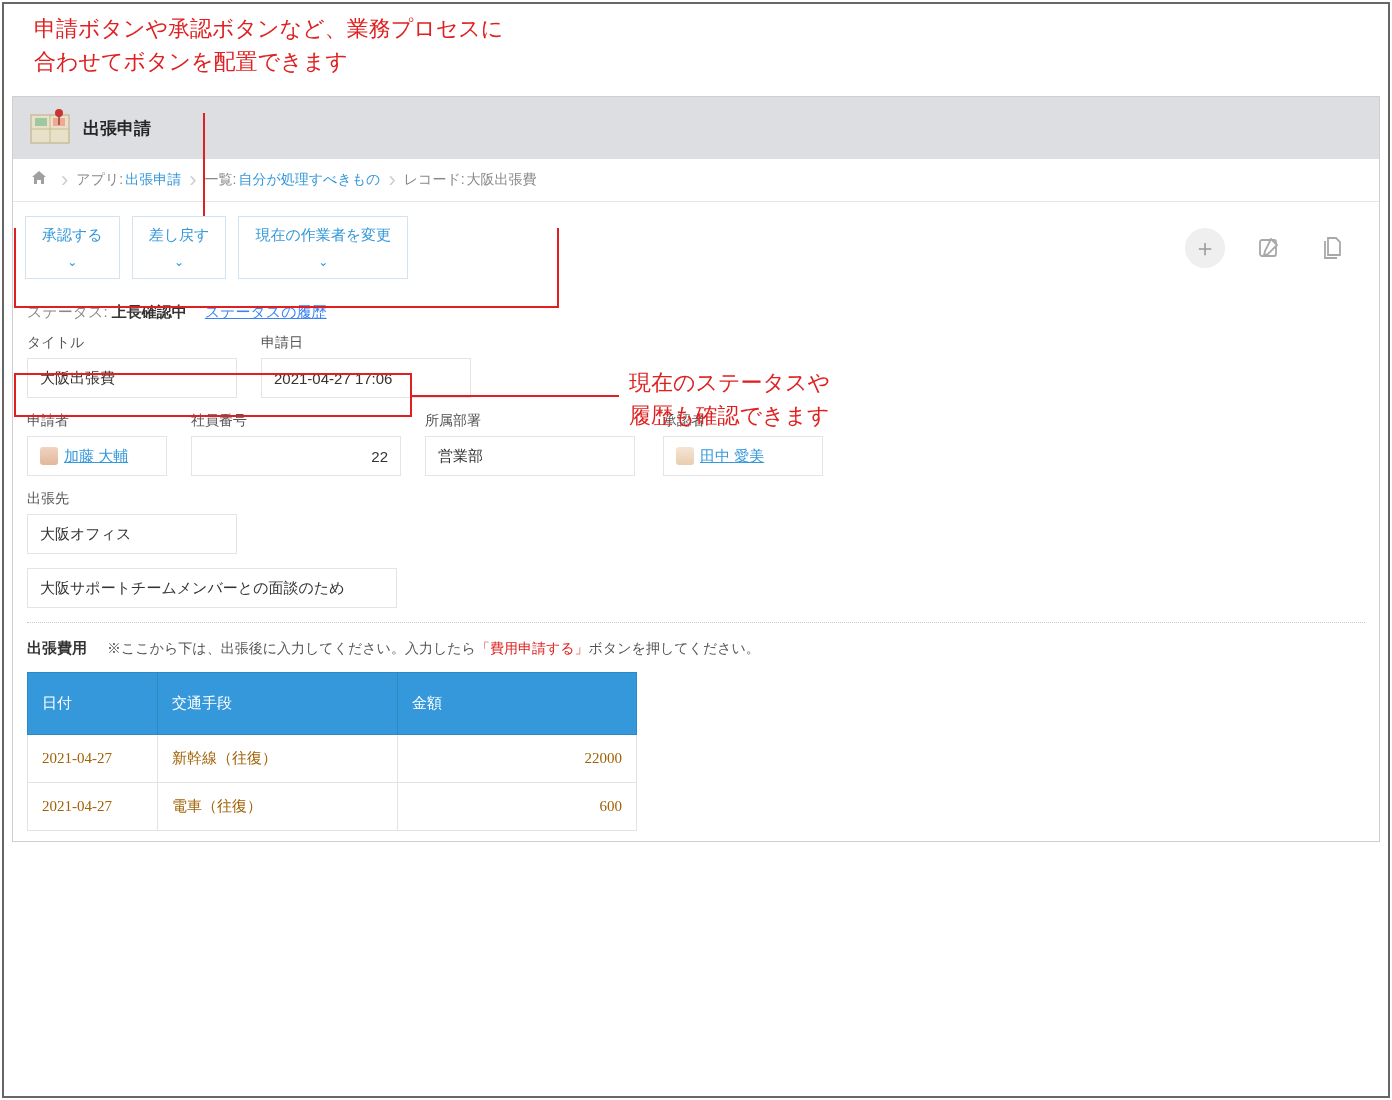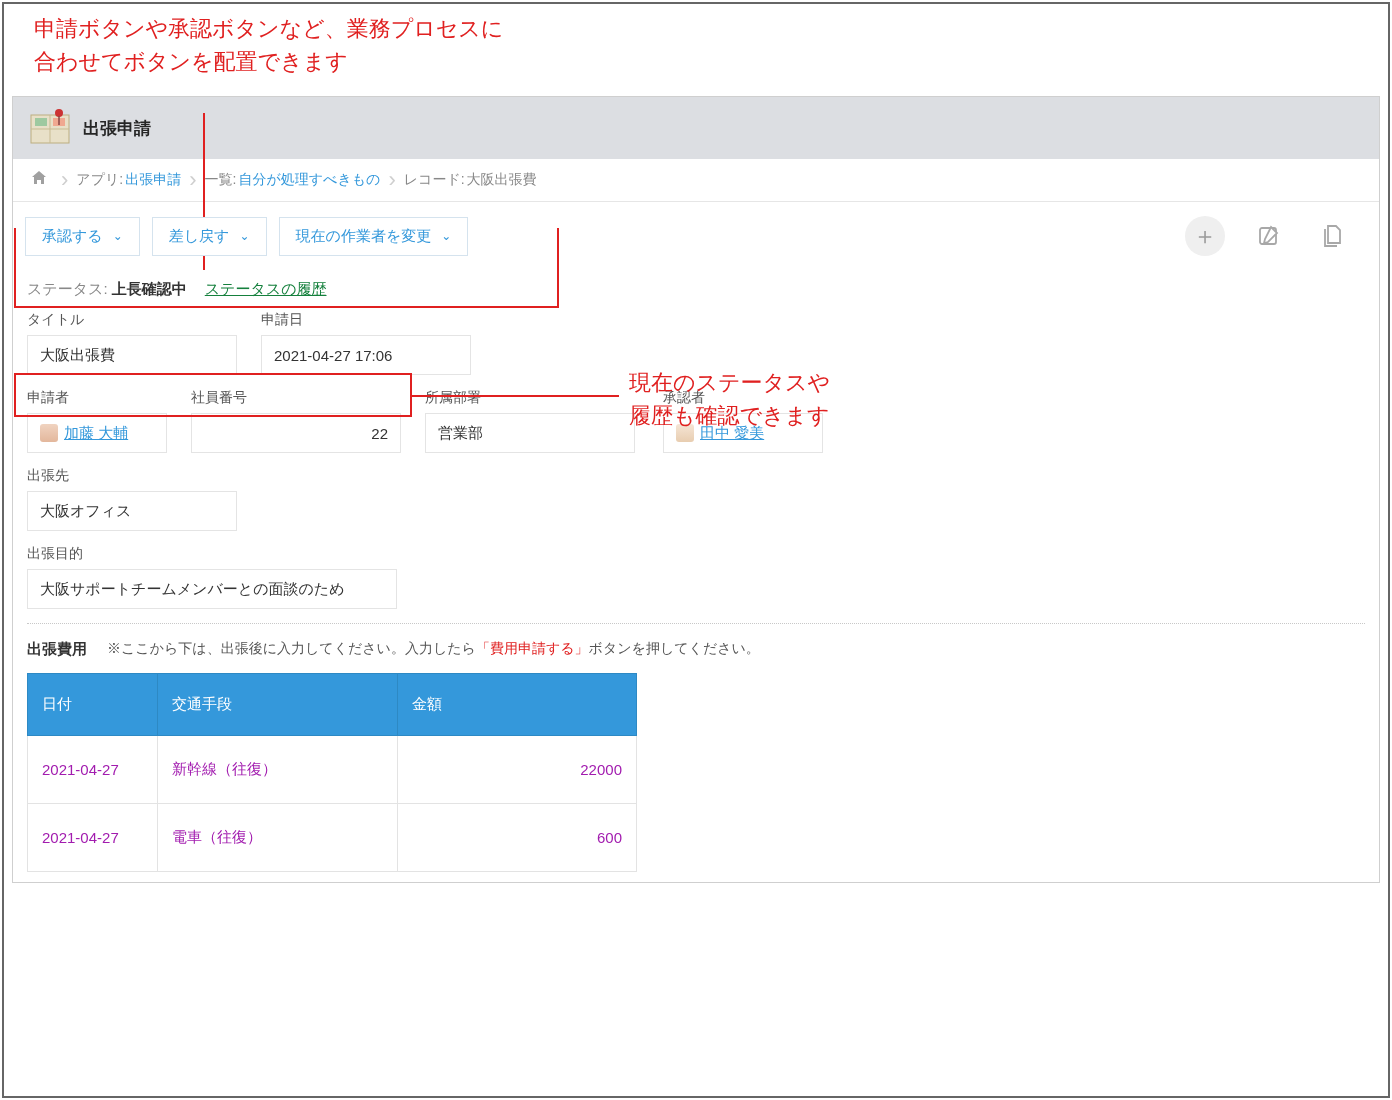--- a/index.html
+++ b/index.html
@@ -72,20 +72,21 @@
   .wf-button {
     border: 1px solid #d5e3ee;
     background: #fff;
     color: #3498db;
     font-size: 15px;
     padding: 9px 16px;
     display: inline-flex;
     align-items: center;
     gap: 10px;
     cursor: pointer;
+    flex-direction: column;
   }
   .wf-button .chev { color: #3498db; font-size: 12px; }
   .toolbar-right {
     margin-left: auto;
     display: flex;
     align-items: center;
     gap: 24px;
     padding-right: 14px;
   }
   .icon-btn {
@@ -124,21 +125,21 @@
   }
   .status-row {
     display: flex;
     align-items: center;
     padding: 12px 14px 8px 14px;
     gap: 18px;
     font-size: 15px;
   }
   .status-row .label { color: #888; }
   .status-row .value { color: #333; font-weight: bold; }
-  .status-row .link { color: #15803d; }
+  .status-row .link { color: #3b82f6; }
   .redbox-status {
     top: 369px; left: 10px; width: 398px; height: 44px;
   }
   .redline-horiz {
     position: absolute;
     height: 2px; background: #e02020;
     top: 391px; left: 408px; width: 207px;
     pointer-events: none;
   }
   .annotation-right {
@@ -167,21 +168,21 @@
     background: linear-gradient(#f0d3c0, #e3b79c);
     display: inline-block;
   }
   .num-right { justify-content: flex-end; }
   .divider-dotted {
     border: none;
     border-top: 1px dotted #c8c8c8;
     margin: 14px 0 16px 0;
   }
   .section-row {
-    display: flex; gap: 20px;
+    display: flex; align-items: center; gap: 20px;
     margin-bottom: 14px;
   }
   .section-title { font-weight: bold; font-size: 15px; color: #333; }
   .section-note { color: #555; font-size: 14px; }
   .section-note .highlight { color: #e02020; }
   table.expense {
     border-collapse: collapse;
     width: 610px;
     font-size: 15px;
   }
@@ -189,22 +190,23 @@
     background: #3498db;
     color: #fff;
     font-weight: normal;
     text-align: left;
     padding: 21px 14px;
     border: 1px solid #2d89c4;
   }
   table.expense th.amount { text-align: left; }
   table.expense td {
     border: 1px solid #e3e3e3;
-    padding: 24px 14px;
-    color: #a21caf;
+    padding: 14px 14px;
+    color: #a16207;
+    font-family: Liberation Serif, serif;
   }
   table.expense td.amount { text-align: right; }
 </style>
 </head>
 <body>
 
 <div class="outer">
 
   <div class="annotation annotation-top">
     <div>申請ボタンや承認ボタンなど、業務プロセスに</div>
@@ -338,21 +340,20 @@
 
       <div class="row">
         <div class="field" style="width:210px">
           <span class="field-label">出張先</span>
           <div class="field-box">大阪オフィス</div>
         </div>
       </div>
 
       <div class="row">
         <div class="field" style="width:370px">
-          <span class="field-label">出張目的</span>
           <div class="field-box">大阪サポートチームメンバーとの面談のため</div>
         </div>
       </div>
 
       <hr class="divider-dotted">
 
       <div class="section-row">
         <span class="section-title">出張費用</span>
         <span class="section-note">
           <span>※ここから下は、出張後に入力してください。入力したら</span><span class="highlight">「費用申請する」</span><span>ボタンを押してください。</span>

